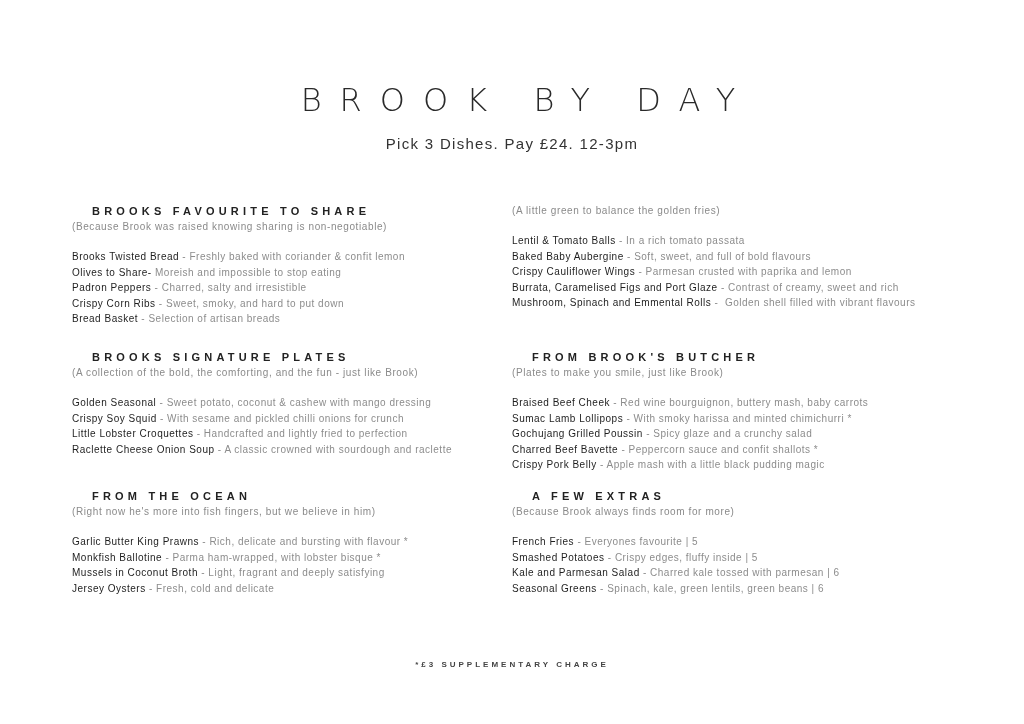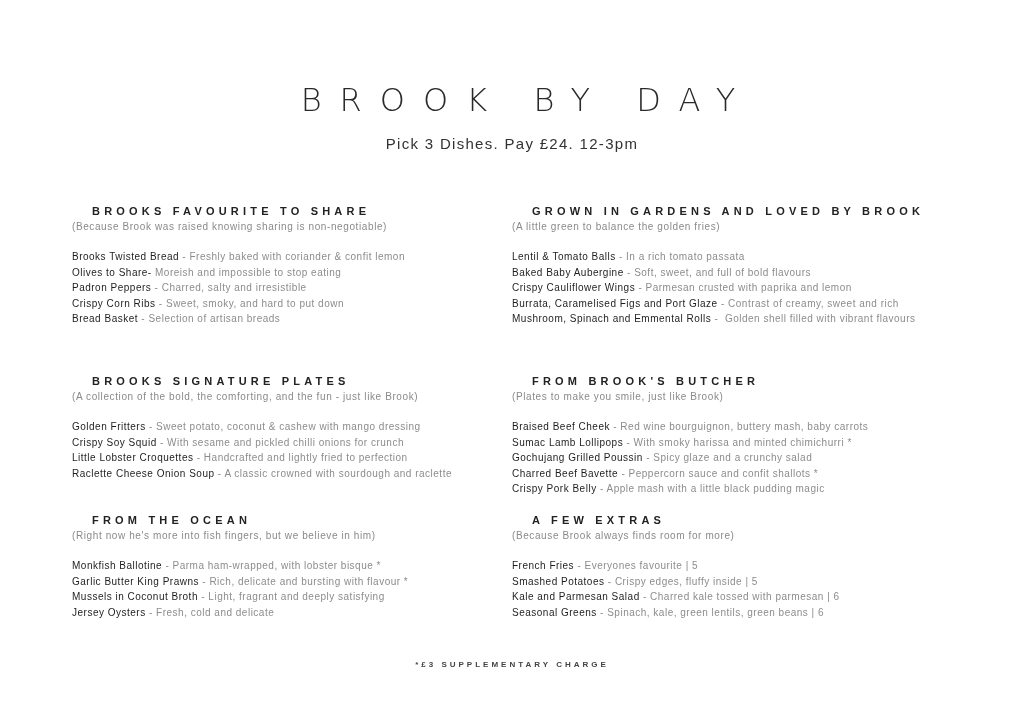--- a/index.html
+++ b/index.html
@@ -30,21 +30,21 @@
       letter-spacing: 1.3px;
       color: #333;
       line-height: 20px;
     }
     .col {
       position: absolute; top: 203px;
     }
     .col.left { left: 72px; width: 420px; }
     .col.right { left: 512px; width: 470px; }
     .section { height: 146px; }
-    .section:nth-child(2) { height: 139px; margin-top: 24px; }
+    .section:nth-child(2) { height: 139px; }
     .sec-title {
       font-size: 11px;
       font-weight: bold;
       letter-spacing: 4.2px;
       color: #222;
       line-height: 16px;
       margin: 0;
       padding-left: 20px;
     }
     .sec-note {
@@ -87,41 +87,40 @@
         <div class="item"><span class="name">Olives to Share-</span><span class="desc" style="white-space: pre;"> </span><span class="desc">Moreish and impossible to stop eating</span></div>
         <div class="item"><span class="name">Padron Peppers</span><span class="desc" style="white-space: pre;"> - </span><span class="desc">Charred, salty and irresistible</span></div>
         <div class="item"><span class="name">Crispy Corn Ribs</span><span class="desc" style="white-space: pre;"> - </span><span class="desc">Sweet, smoky, and hard to put down</span></div>
         <div class="item"><span class="name">Bread Basket</span><span class="desc" style="white-space: pre;"> - </span><span class="desc">Selection of artisan breads</span></div>
       </div>
   </div>
   <div class="section">
     <p class="sec-title">BROOKS SIGNATURE PLATES</p>
     <p class="sec-note">(A collection of the bold, the comforting, and the fun - just like Brook)</p>
     <div class="items">
-        <div class="item"><span class="name">Golden Fritters</span><span class="desc" style="white-space: pre;"> - </span><span class="desc">Sweet potato, coconut &amp; cashew with mango dressing</span></div>
+        <div class="item"><span class="name">Golden Seasonal</span><span class="desc" style="white-space: pre;"> - </span><span class="desc">Sweet potato, coconut &amp; cashew with mango dressing</span></div>
         <div class="item"><span class="name">Crispy Soy Squid</span><span class="desc" style="white-space: pre;"> - </span><span class="desc">With sesame and pickled chilli onions for crunch</span></div>
         <div class="item"><span class="name">Little Lobster Croquettes</span><span class="desc" style="white-space: pre;"> - </span><span class="desc">Handcrafted and lightly fried to perfection</span></div>
         <div class="item"><span class="name">Raclette Cheese Onion Soup</span><span class="desc" style="white-space: pre;"> - </span><span class="desc">A classic crowned with sourdough and raclette</span></div>
       </div>
   </div>
   <div class="section">
     <p class="sec-title">FROM THE OCEAN</p>
     <p class="sec-note">(Right now he's more into fish fingers, but we believe in him)</p>
     <div class="items">
+        <div class="item"><span class="name">Garlic Butter King Prawns</span><span class="desc" style="white-space: pre;"> - </span><span class="desc">Rich, delicate and bursting with flavour *</span></div>
         <div class="item"><span class="name">Monkfish Ballotine</span><span class="desc" style="white-space: pre;"> - </span><span class="desc">Parma ham-wrapped, with lobster bisque *</span></div>
-        <div class="item"><span class="name">Garlic Butter King Prawns</span><span class="desc" style="white-space: pre;"> - </span><span class="desc">Rich, delicate and bursting with flavour *</span></div>
         <div class="item"><span class="name">Mussels in Coconut Broth</span><span class="desc" style="white-space: pre;"> - </span><span class="desc">Light, fragrant and deeply satisfying</span></div>
         <div class="item"><span class="name">Jersey Oysters</span><span class="desc" style="white-space: pre;"> - </span><span class="desc">Fresh, cold and delicate</span></div>
       </div>
   </div>
 </div>
 
 <div class="col right">
   <div class="section">
-    <p class="sec-title">GROWN IN GARDENS AND LOVED BY BROOK</p>
     <p class="sec-note">(A little green to balance the golden fries)</p>
     <div class="items">
         <div class="item"><span class="name">Lentil &amp; Tomato Balls</span><span class="desc" style="white-space: pre;"> - </span><span class="desc">In a rich tomato passata</span></div>
         <div class="item"><span class="name">Baked Baby Aubergine</span><span class="desc" style="white-space: pre;"> - </span><span class="desc">Soft, sweet, and full of bold flavours</span></div>
         <div class="item"><span class="name">Crispy Cauliflower Wings</span><span class="desc" style="white-space: pre;"> - </span><span class="desc">Parmesan crusted with paprika and lemon</span></div>
         <div class="item"><span class="name">Burrata, Caramelised Figs and Port Glaze</span><span class="desc" style="white-space: pre;"> - </span><span class="desc">Contrast of creamy, sweet and rich</span></div>
         <div class="item"><span class="name">Mushroom, Spinach and Emmental Rolls</span><span class="desc" style="white-space: pre;"> -  </span><span class="desc">Golden shell filled with vibrant flavours</span></div>
       </div>
   </div>
   <div class="section">

